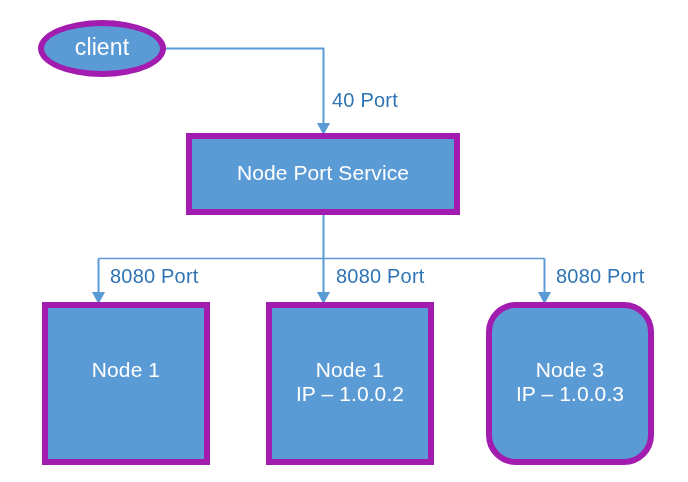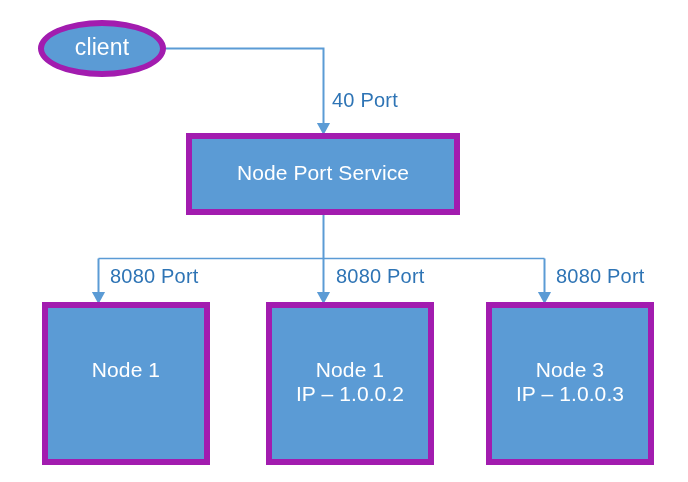--- a/index.html
+++ b/index.html
@@ -74,21 +74,21 @@
     top: 302px;
     width: 168px;
     height: 163px;
     font-size: 21px;
     justify-content: flex-start;
     padding-top: 50px;
     margin-left: 26px;
   }
   #node-1 { left: 16px; }
   #node-2 { left: 240px; }
-  #node-3 { left: 460px; }
+  #node-3 { left: 460px; border-radius: 30px; }
 
   
   .edge-label {
     position: absolute;
     color: #2E74B5;
     font-size: 20px;
     white-space: nowrap;
     letter-spacing: 0.2px;
   }
   #label-80-port   { left: 332px; top: 89px; }

